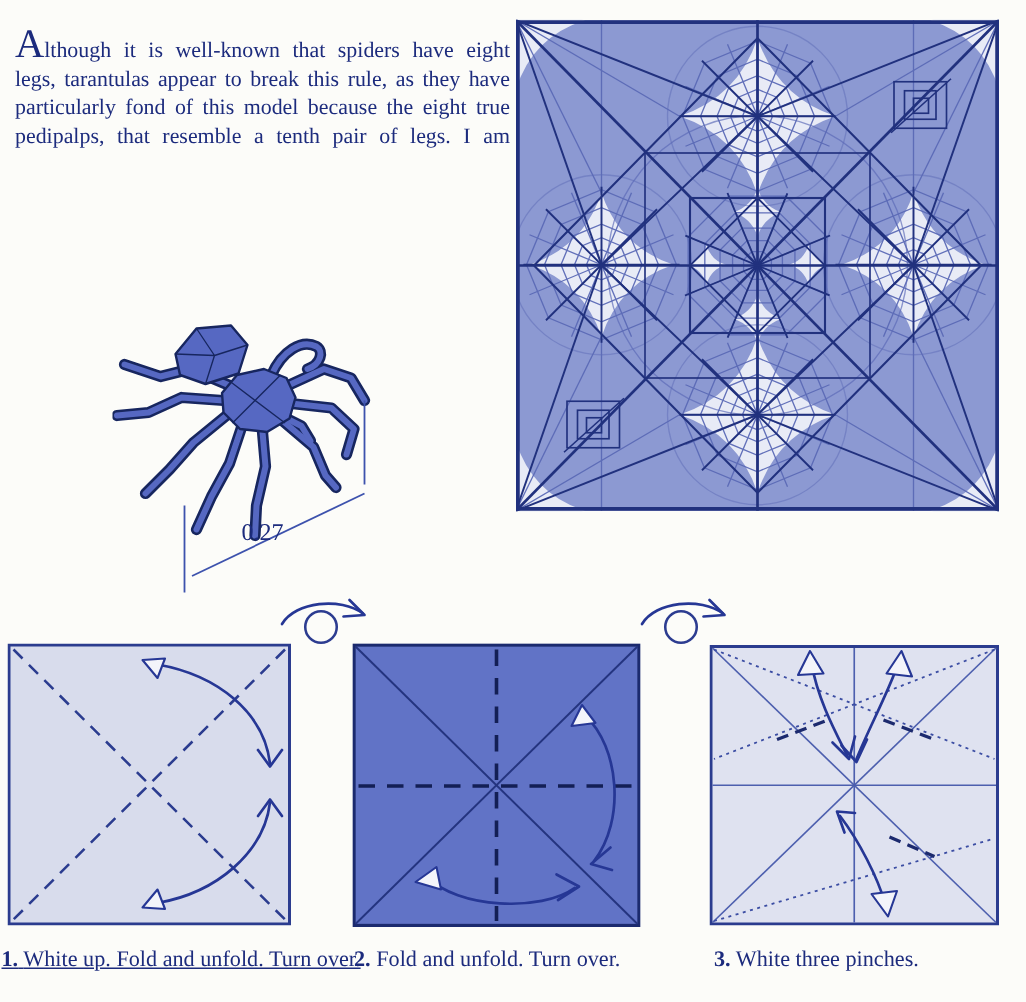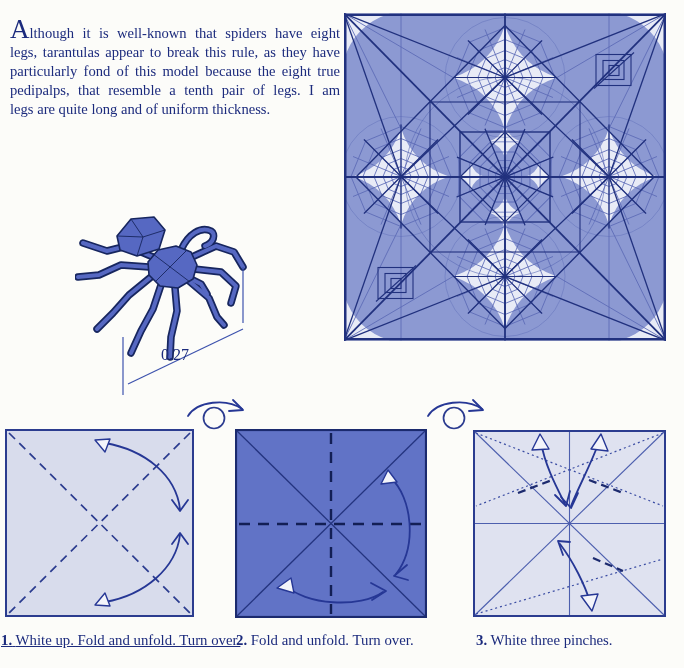--- a/index.html
+++ b/index.html
@@ -52,21 +52,20 @@
 </head>
 <body>
 
 <div class="page">
 
   <div class="intro">
     <div class="iline"><span class="initcap">A</span><span>lthough it is well-known that spiders have eight</span></div>
     <div class="iline">legs, tarantulas appear to break this rule, as they have</div>
     <div class="iline">particularly fond of this model because the eight true</div>
     <div class="iline">pedipalps, that resemble a tenth pair of legs. I am</div>
-    <div class="iline last">legs are quite long and of uniform thickness.</div>
   </div>
 
   <div class="cp">
     <svg width="322" height="328" viewBox="0 0 322 327">
       <defs>
         <g id="web">
           <g class="cp-light">
             <line x1="0" y1="0" x2="52" y2="0"></line>
               <line x1="0" y1="0" x2="48" y2="20"></line>
             <line x1="0" y1="0" x2="37" y2="37"></line>

